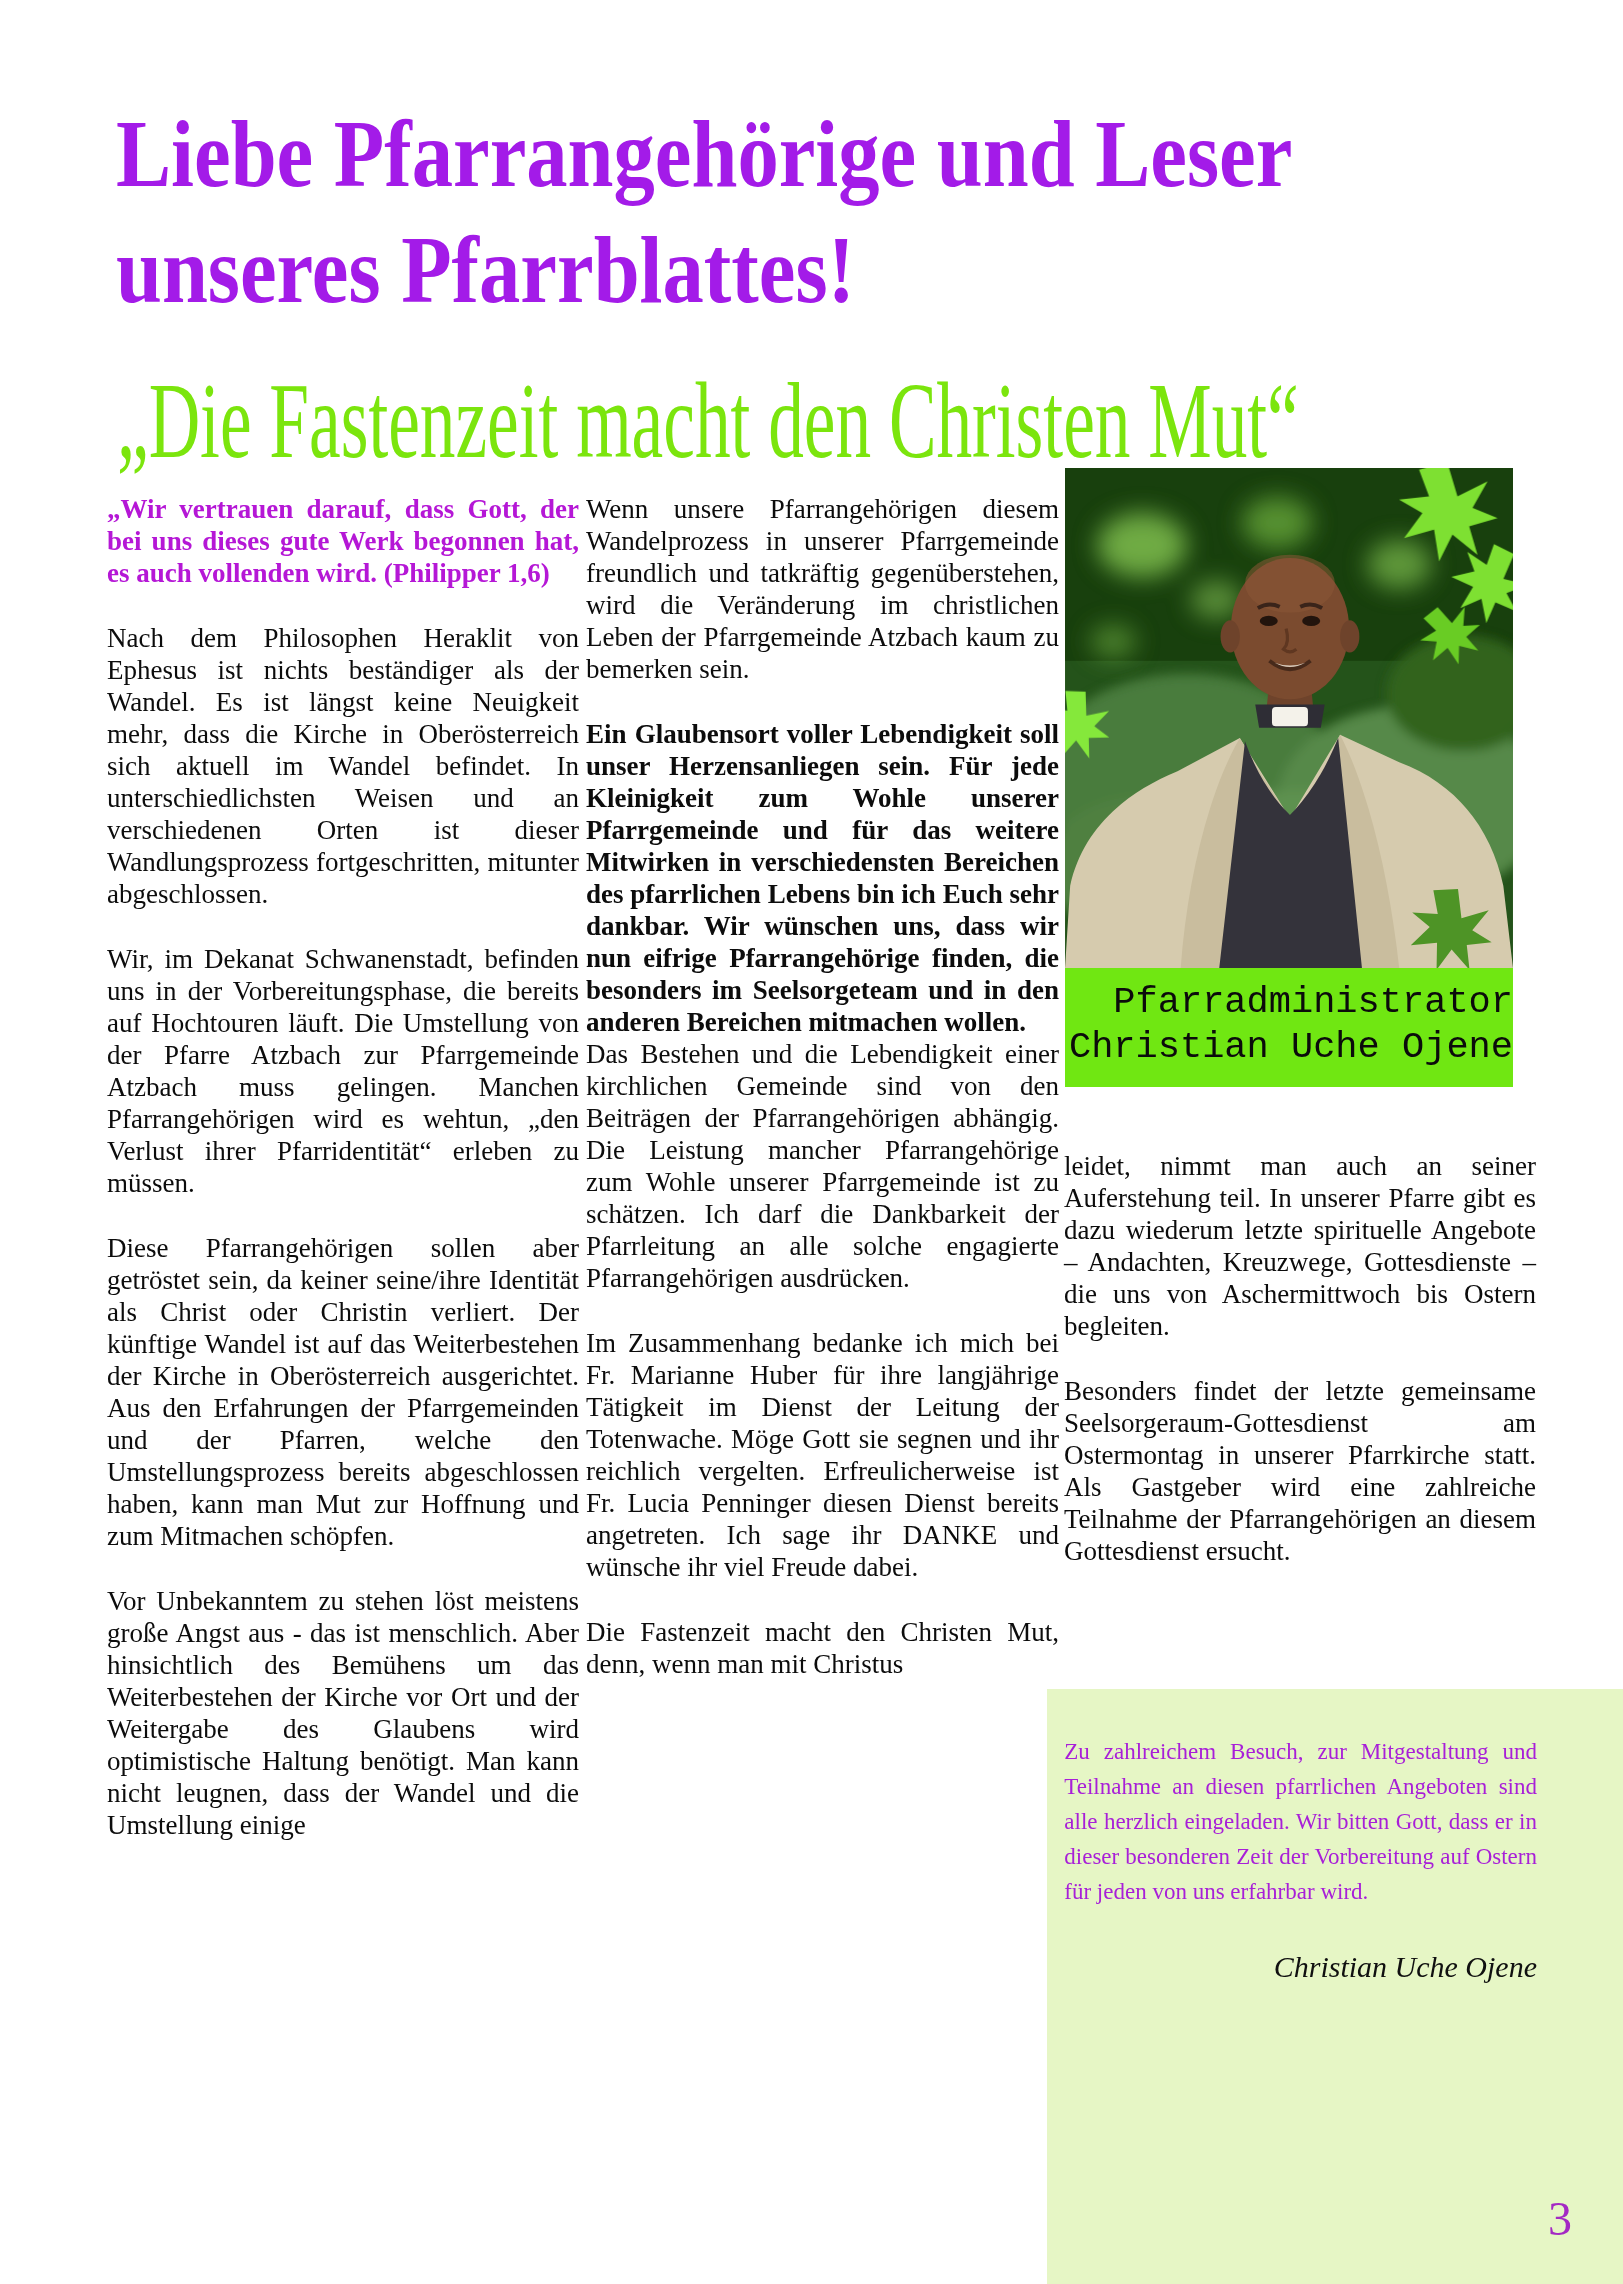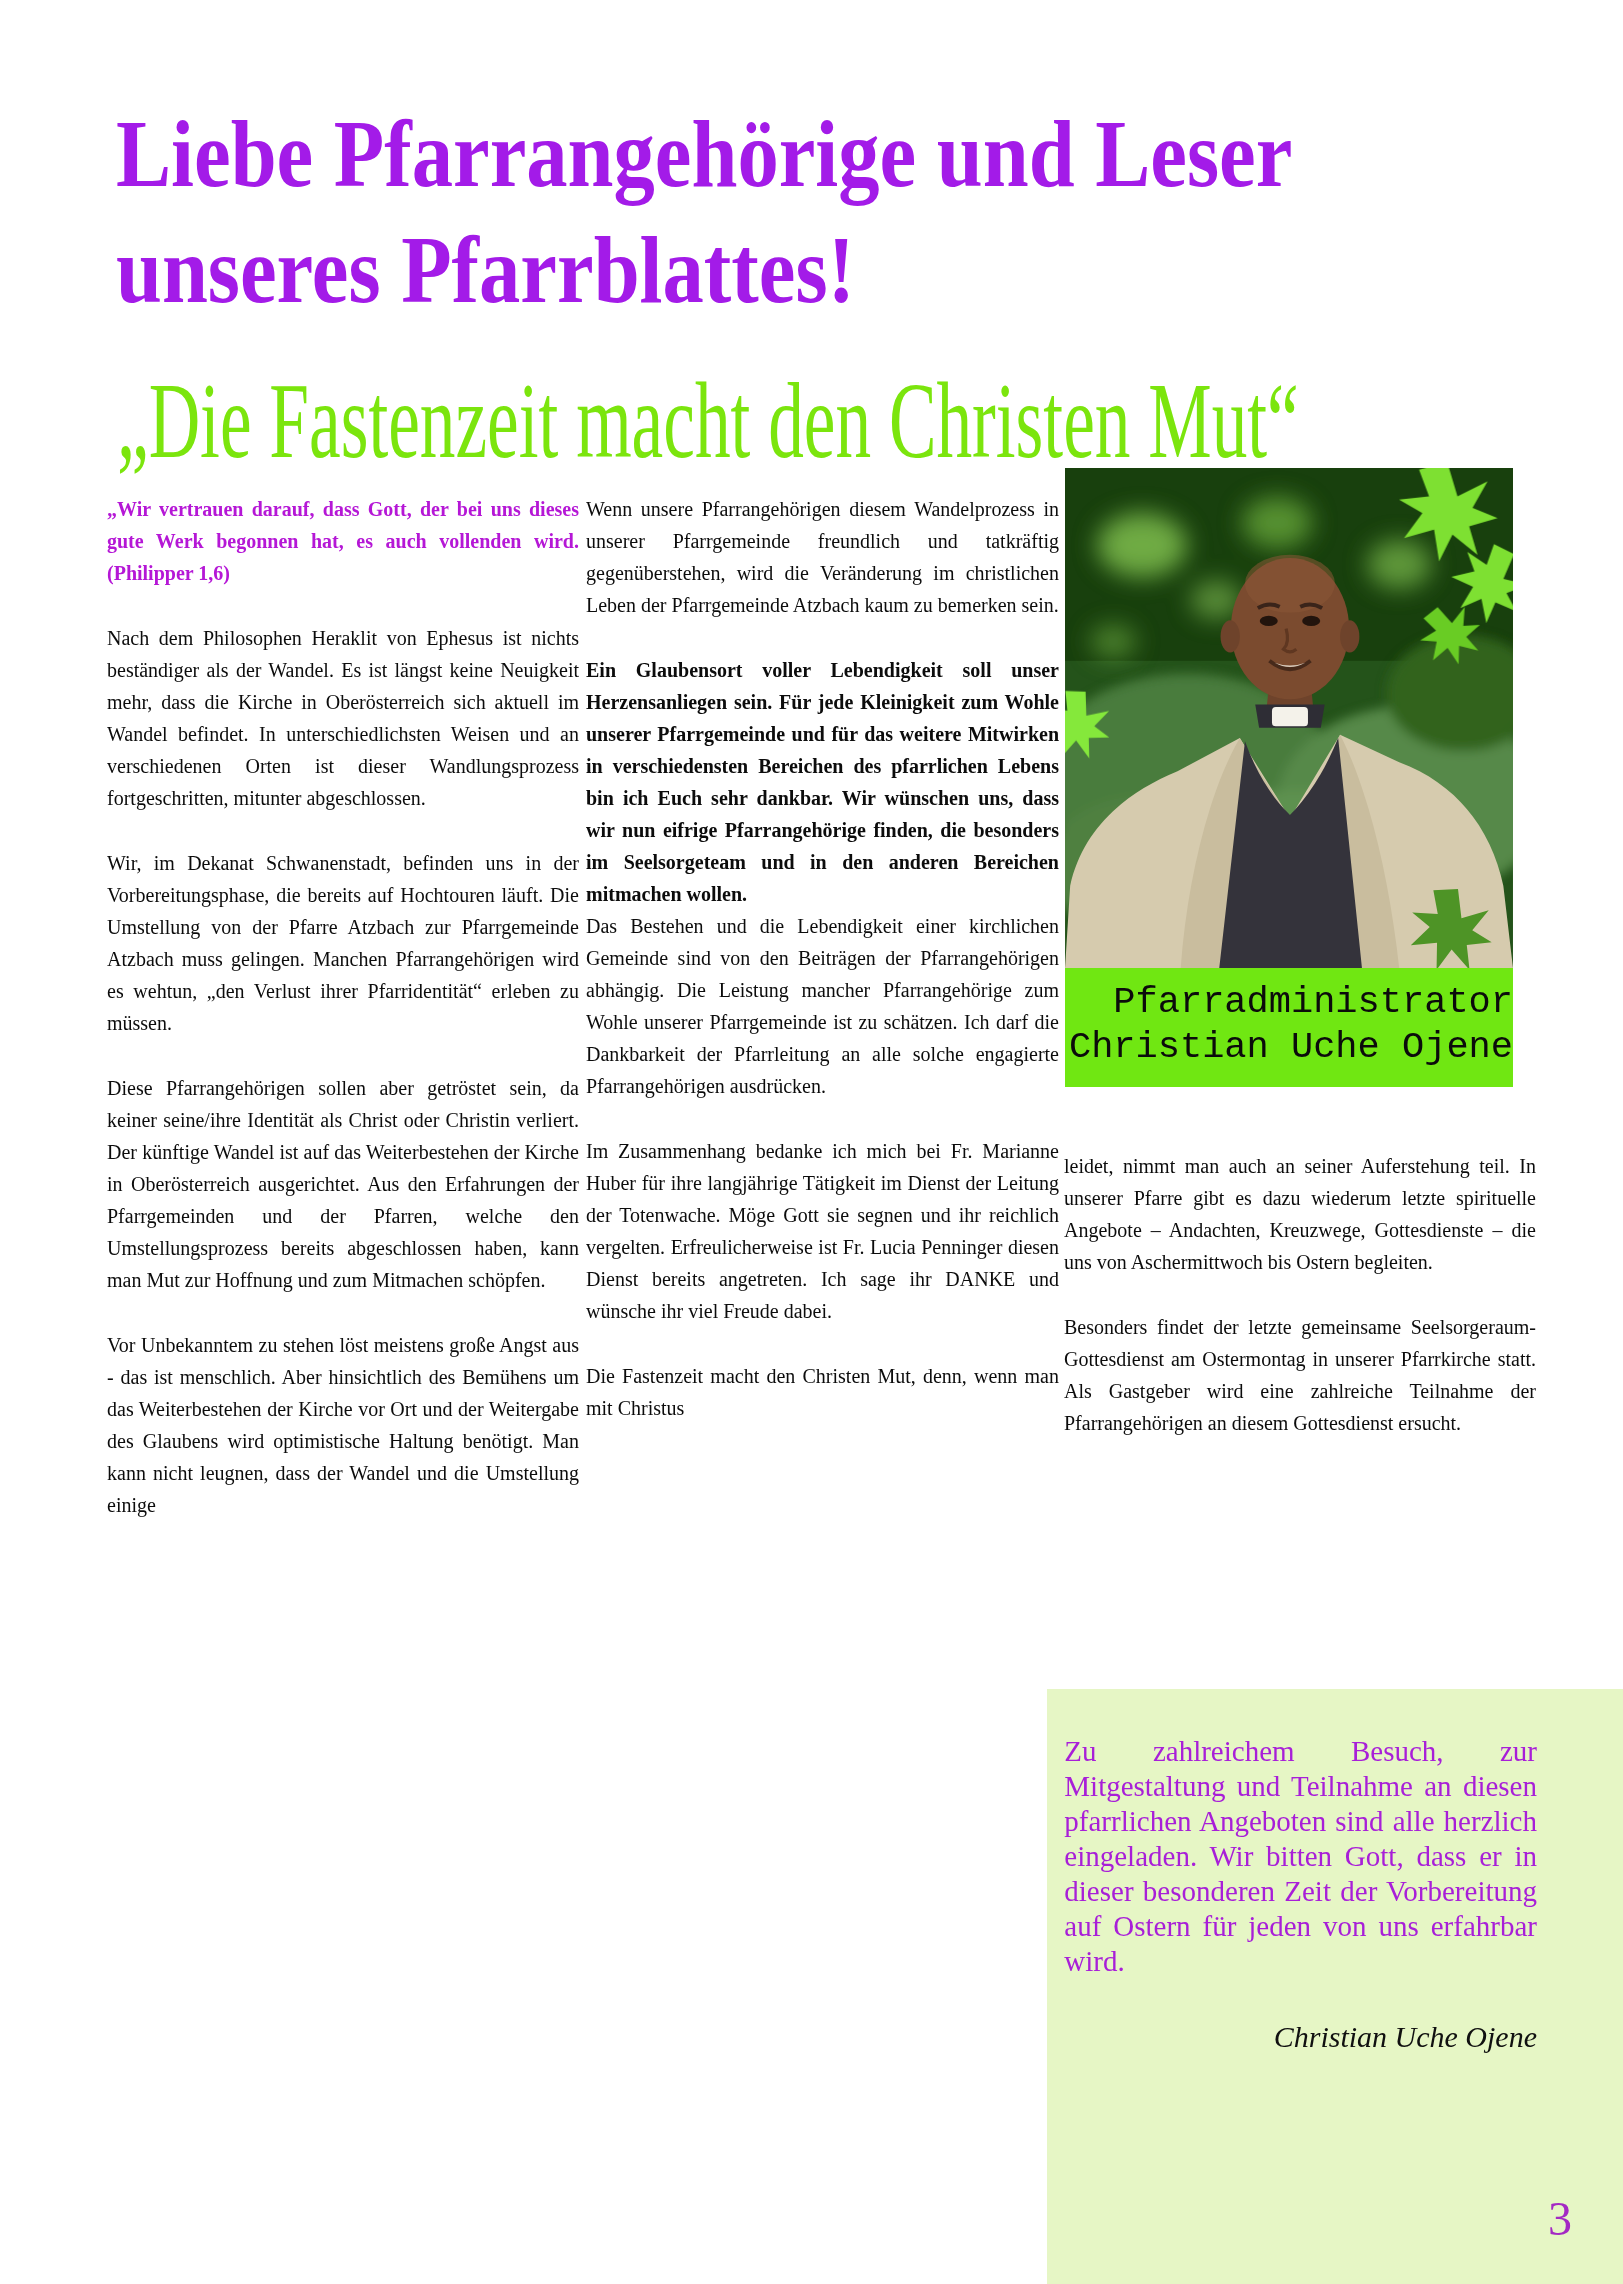--- a/index.html
+++ b/index.html
@@ -29,21 +29,21 @@
   }
   .headline span{display:block;}
   .subheadline{
     position:absolute;left:117px;top:357px;
     font-weight:normal;font-size:108px;line-height:128px;
     color:var(--headline-green);white-space:nowrap;
     transform:scaleX(0.66);transform-origin:left top;
   }
 
   
-  .col{position:absolute;top:493px;font-size:20px;line-height:32px;text-align:justify;hyphens:auto;}
+  .col{position:absolute;top:493px;font-size:27px;line-height:32px;text-align:justify;hyphens:auto;}
   .col p{margin:0 0 33px;}
   .col p.tight{margin-bottom:0;font-weight:bold;}
   .col1{left:107px;width:472px;}
   .col2{left:586px;width:473px;}
   .col3{left:1064px;top:1150px;width:472px;}
   p.lead{font-weight:bold;color:var(--lead-purple);}
 
   
   .photo-block{position:absolute;left:1065px;top:468px;width:448px;}
   .photo-block svg{display:block;}
@@ -53,21 +53,21 @@
     font-size:37px;line-height:45px;font-family:Liberation Mono, monospace;
   }
 
   
   .closing-box{
     position:absolute;left:1047px;top:1689px;width:577px;height:595px;
     background:var(--box-bg-green);
     padding:45px 87px 0 17.3px;
   }
   .closing-box p{
-    font-size:29px;line-height:35px;color:var(--box-purple);
+    font-size:23px;line-height:35px;color:var(--box-purple);
     text-align:justify;hyphens:auto;margin:0 0 40px;
   }
   .closing-box p.bold{font-weight:bold;margin-bottom:31px;}
   .signature{
     text-align:right;font-style:italic;color:#101010;
     font-size:30px;line-height:36px;margin-top:3.9px;
   }
   .page-number{
     position:absolute;right:52px;bottom:38px;
     font-size:48px;color:var(--pagenum-purple);

